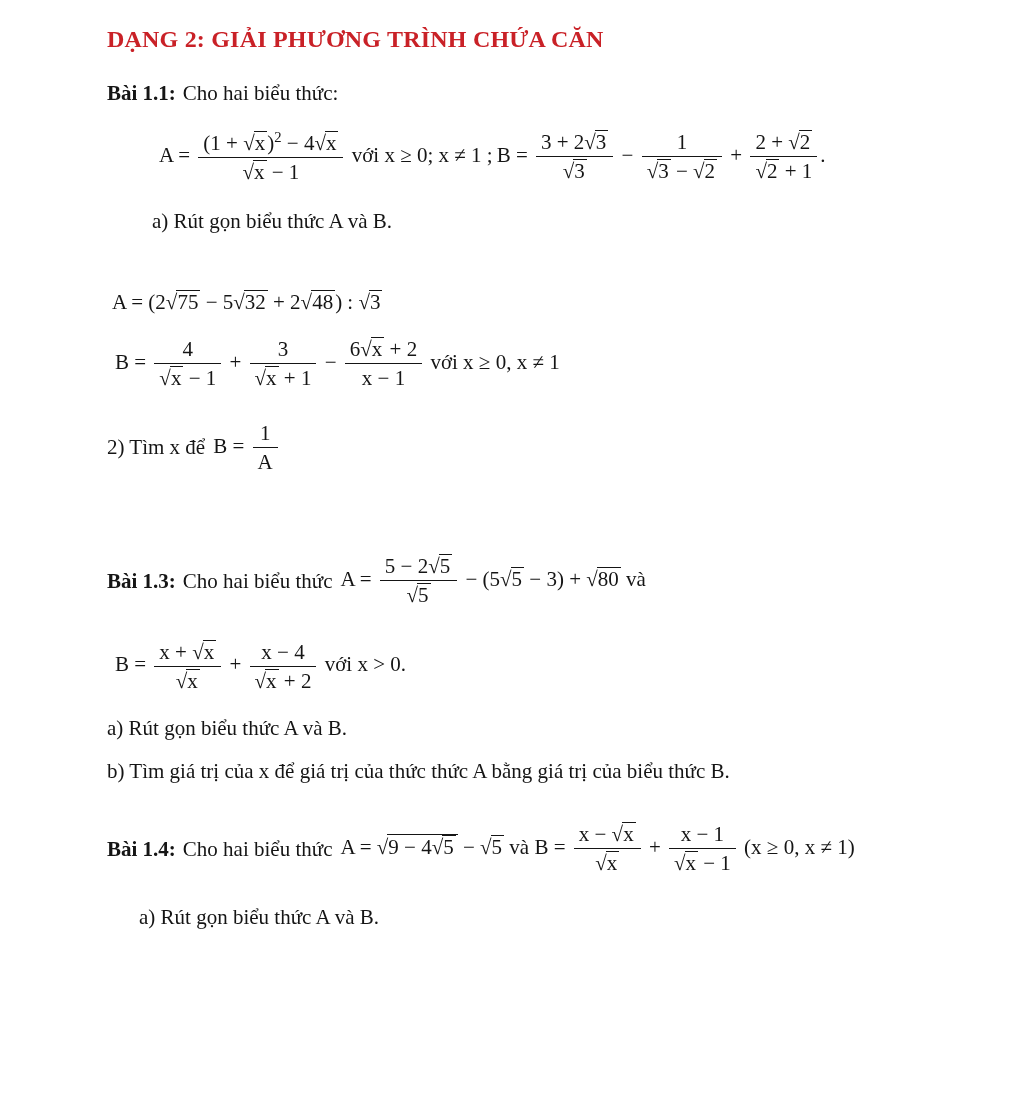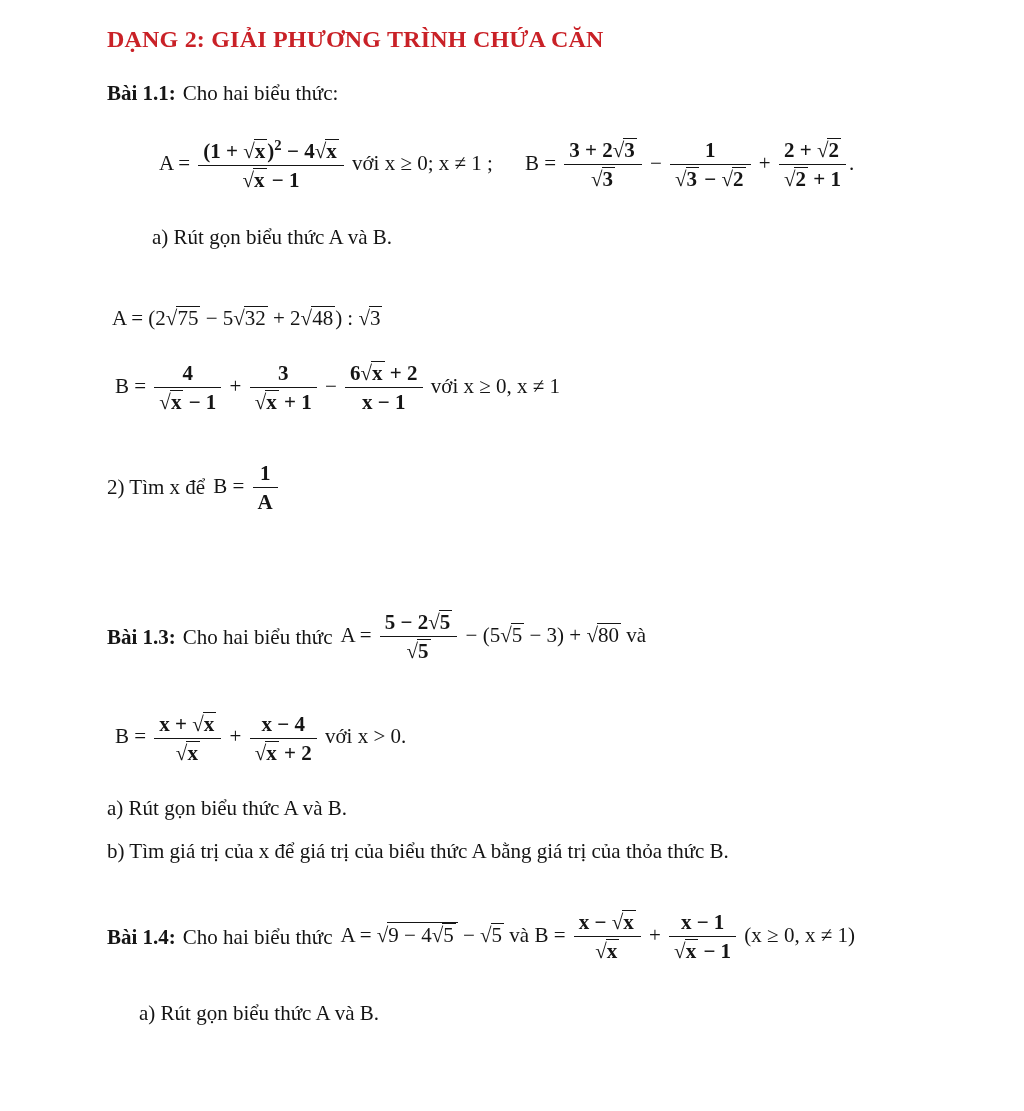--- a/index.html
+++ b/index.html
@@ -12,30 +12,30 @@
   .title{
     font-size:24px;font-weight:bold;margin:0 0 24px 0;letter-spacing:.2px;
   }
   p{margin:0;line-height:1.55;}
   .bai-label{font-weight:bold;margin-right:7px;}
   .parts-indent{margin-left:45px;}
   .part-line{margin-top:2px;}
 
   
   .math{white-space:nowrap;}
-  .mfrac{display:inline-block;vertical-align:middle;text-align:center;margin:16px 3px;font-weight:bold;}
+  .mfrac{display:inline-block;vertical-align:middle;text-align:center;margin:8px 3px;}
   .mfrac .mn{display:block;border-bottom:1.6px solid #151515;padding:0 5px 1px 5px;line-height:1.25;}
   .mfrac .md{display:block;padding:1px 5px 0 5px;line-height:1.25;}
   .ms{display:inline-block;white-space:nowrap;}
   .msign{display:inline;}
   .mr{display:inline-block;border-top:1.6px solid #151515;padding:0 2px 0 1px;margin-left:-1px;line-height:1.12;}
   sup{font-size:.7em;}
 
   
-  .sec1-formulas{display:flex;align-items:center;gap:32px;margin:10px 0 12px 52px;}
+  .sec1-formulas{display:flex;align-items:center;gap:4px;margin:10px 0 12px 52px;}
   .sec{margin-top:0;}
   .sec-2{margin-top:48px;}
   .sec-2 .fa{margin:10px 0 6px 5px;}
   .sec-2 .fb{margin:10px 0 12px 8px;}
   .sec-2 .p2line{margin-top:4px;}
   .sec-3{margin-top:62px;}
   .sec-3 .fb{margin:14px 0 10px 8px;}
   .sec-3 .part-line{margin-top:10px;}
   .sec-4{margin-top:26px;}
   .sec-4 .part-line{margin-top:16px;margin-left:32px;}
@@ -77,21 +77,21 @@
   <section class="sec sec-3">
     <p class="tall-line">
       <span class="bai-label">Bài 1.3:</span>
       <span class="mid">Cho hai biểu thức</span>
       <span class="math">A = <span class="mfrac"><span class="mn">5 − 2<span class="ms"><span class="msign">√</span><span class="mr">5</span></span></span><span class="md"><span class="ms"><span class="msign">√</span><span class="mr">5</span></span></span></span> − (5<span class="ms"><span class="msign">√</span><span class="mr">5</span></span> − 3) + <span class="ms"><span class="msign">√</span><span class="mr">80</span></span> và</span>
     </p>
     <p class="fb">
       <span class="math">B = <span class="mfrac"><span class="mn">x + <span class="ms"><span class="msign">√</span><span class="mr">x</span></span></span><span class="md"><span class="ms"><span class="msign">√</span><span class="mr">x</span></span></span></span> + <span class="mfrac"><span class="mn">x − 4</span><span class="md"><span class="ms"><span class="msign">√</span><span class="mr">x</span></span> + 2</span></span> với x &gt; 0.</span>
     </p>
     <p class="part-line">a) Rút gọn biểu thức A và B.</p>
-    <p class="part-line">b) Tìm giá trị của x để giá trị của biểu thức A bằng giá trị của thỏa thức B.</p>
+    <p class="part-line">b) Tìm giá trị của x để giá trị của thức thức A bằng giá trị của biểu thức B.</p>
   </section>
 
   <section class="sec sec-4">
     <p class="tall-line">
       <span class="bai-label">Bài 1.4:</span>
       <span class="mid">Cho hai biểu thức</span>
       <span class="math">A = <span class="ms"><span class="msign">√</span><span class="mr">9 − 4<span class="ms"><span class="msign">√</span><span class="mr">5</span></span></span></span> − <span class="ms"><span class="msign">√</span><span class="mr">5</span></span>  và  B = <span class="mfrac"><span class="mn">x − <span class="ms"><span class="msign">√</span><span class="mr">x</span></span></span><span class="md"><span class="ms"><span class="msign">√</span><span class="mr">x</span></span></span></span> + <span class="mfrac"><span class="mn">x − 1</span><span class="md"><span class="ms"><span class="msign">√</span><span class="mr">x</span></span> − 1</span></span>  (x ≥ 0, x ≠ 1)</span>
     </p>
     <p class="part-line">a)  Rút gọn biểu thức A và B.</p>
   </section>

